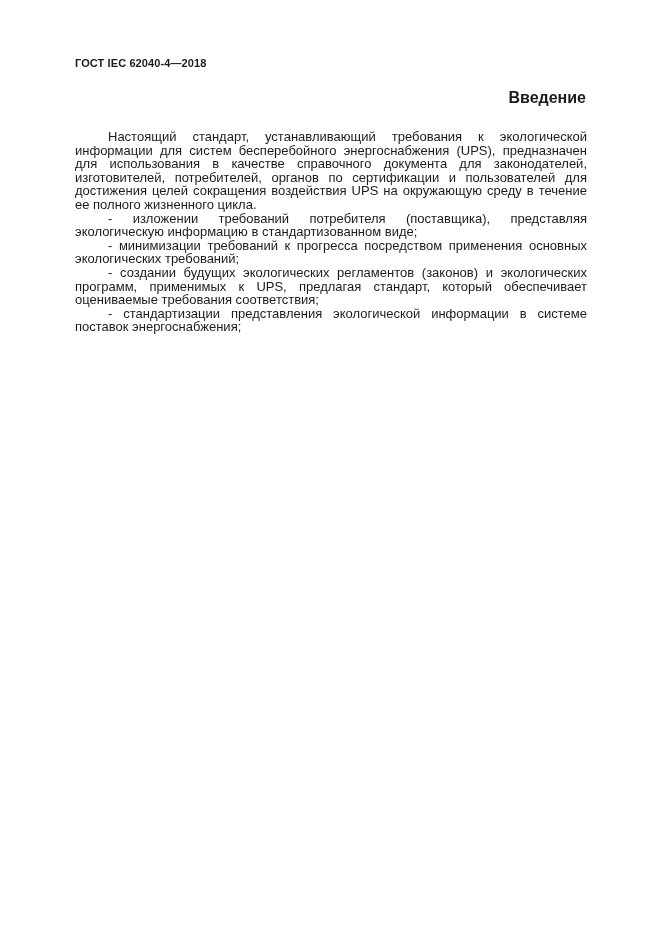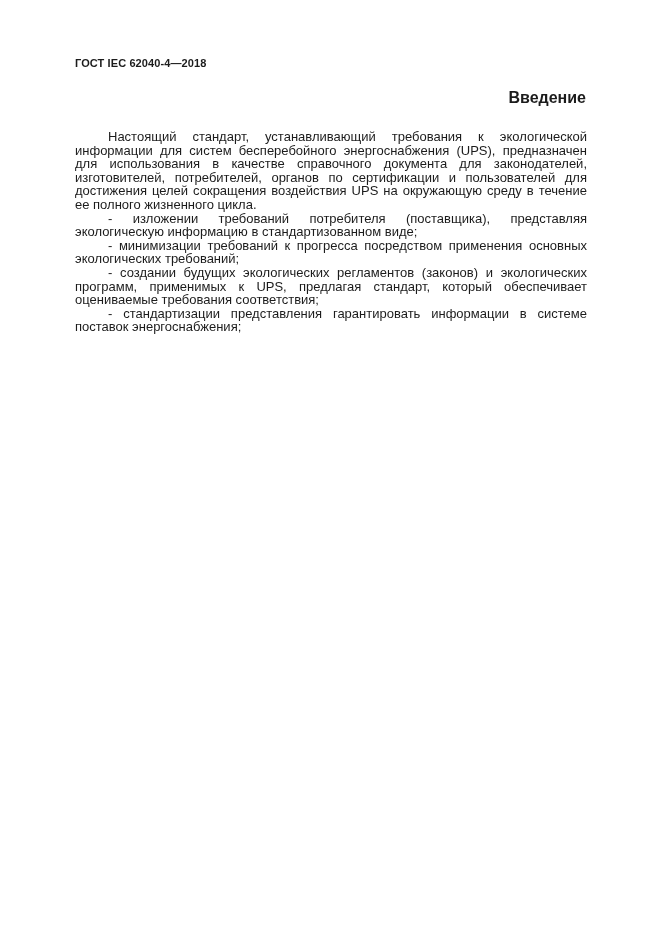--- a/index.html
+++ b/index.html
@@ -67,18 +67,18 @@
 
   <div class="doc-header">ГОСТ IEC 62040-4—2018</div>
 
   <div class="doc-title">Введение</div>
 
   <div class="doc-content">
     <p>Настоящий стандарт, устанавливающий требования к экологической информации для систем бесперебойного энергоснабжения (UPS), предназначен для использования в качестве справочного документа для законодателей, изготовителей, потребителей, органов по сертификации и пользователей для достижения целей сокращения воздействия UPS на окружающую среду в течение ее полного жизненного цикла.</p>
     <p>- изложении требований потребителя (поставщика), представляя экологическую информацию в стандартизованном виде;</p>
     <p>- минимизации требований к прогресса посредством применения основных экологических требований;</p>
     <p>- создании будущих экологических регламентов (законов) и экологических программ, применимых к UPS, предлагая стандарт, который обеспечивает оцениваемые требования соответствия;</p>
-    <p>- стандартизации представления гарантировать информации в системе поставок энергоснабжения;</p>
+    <p>- стандартизации представления экологической информации в системе поставок энергоснабжения;</p>
   </div>
 
   <div class="doc-footer">VI</div>
 
 </div>
 
 </body></html>

